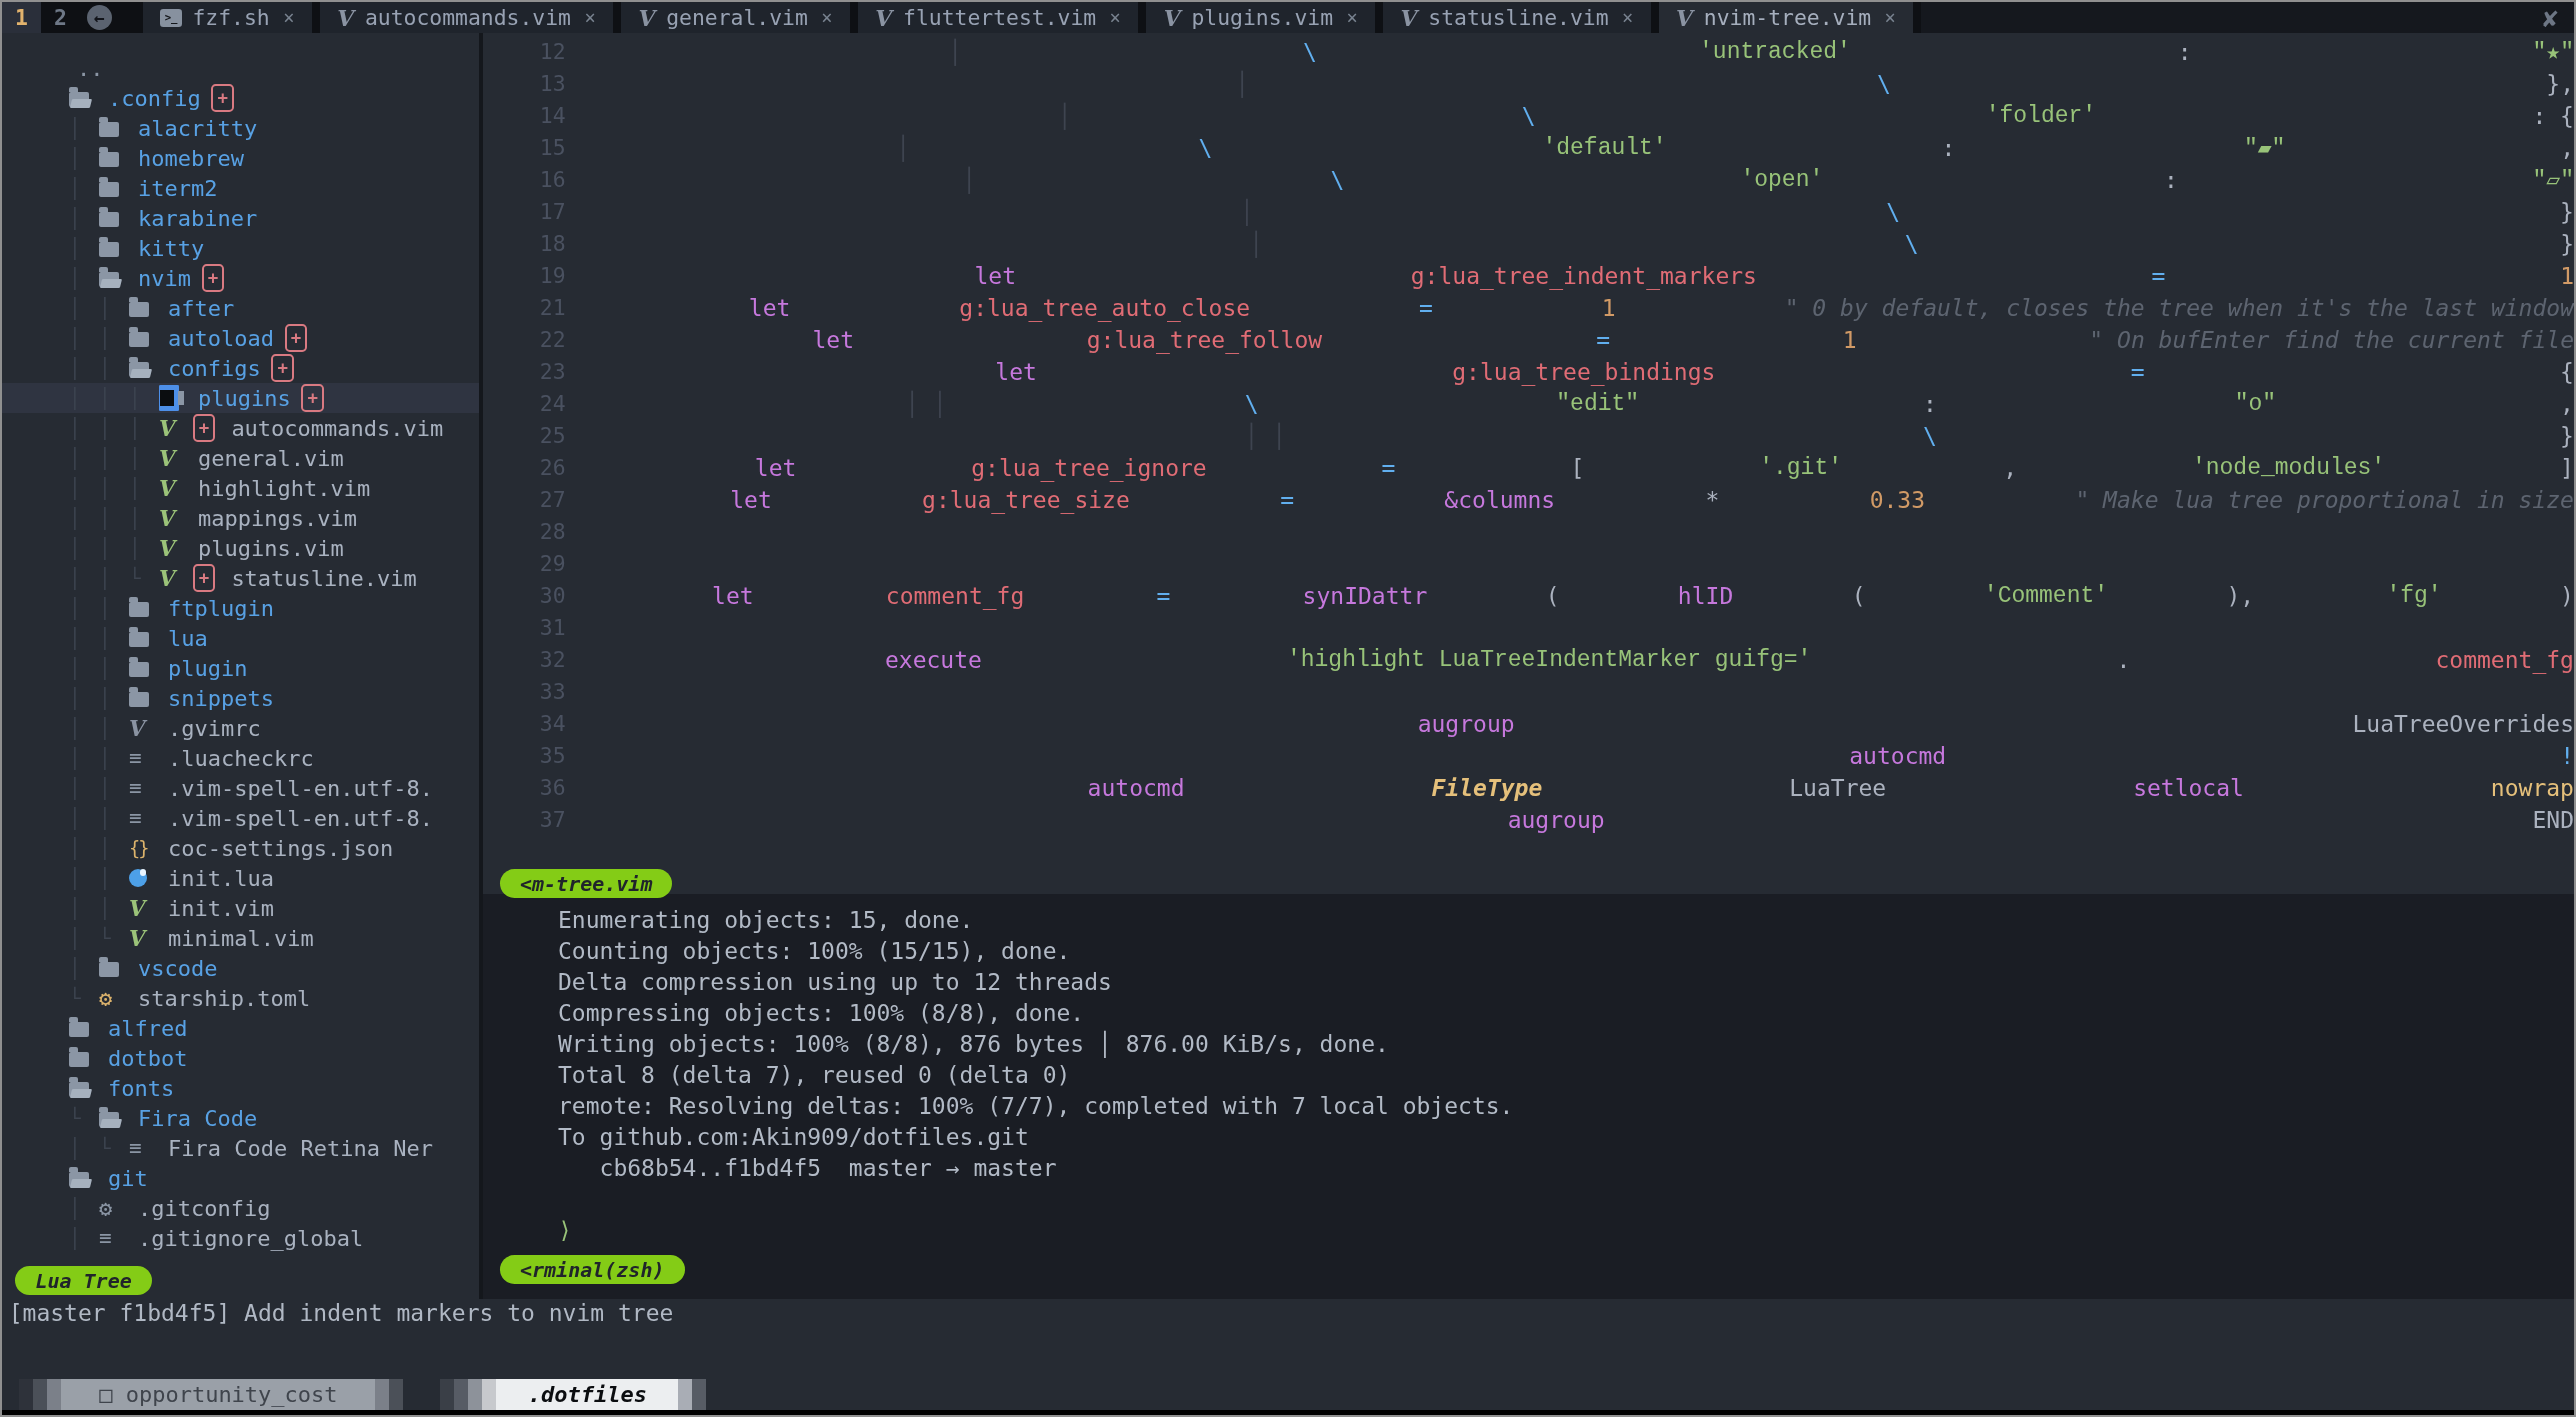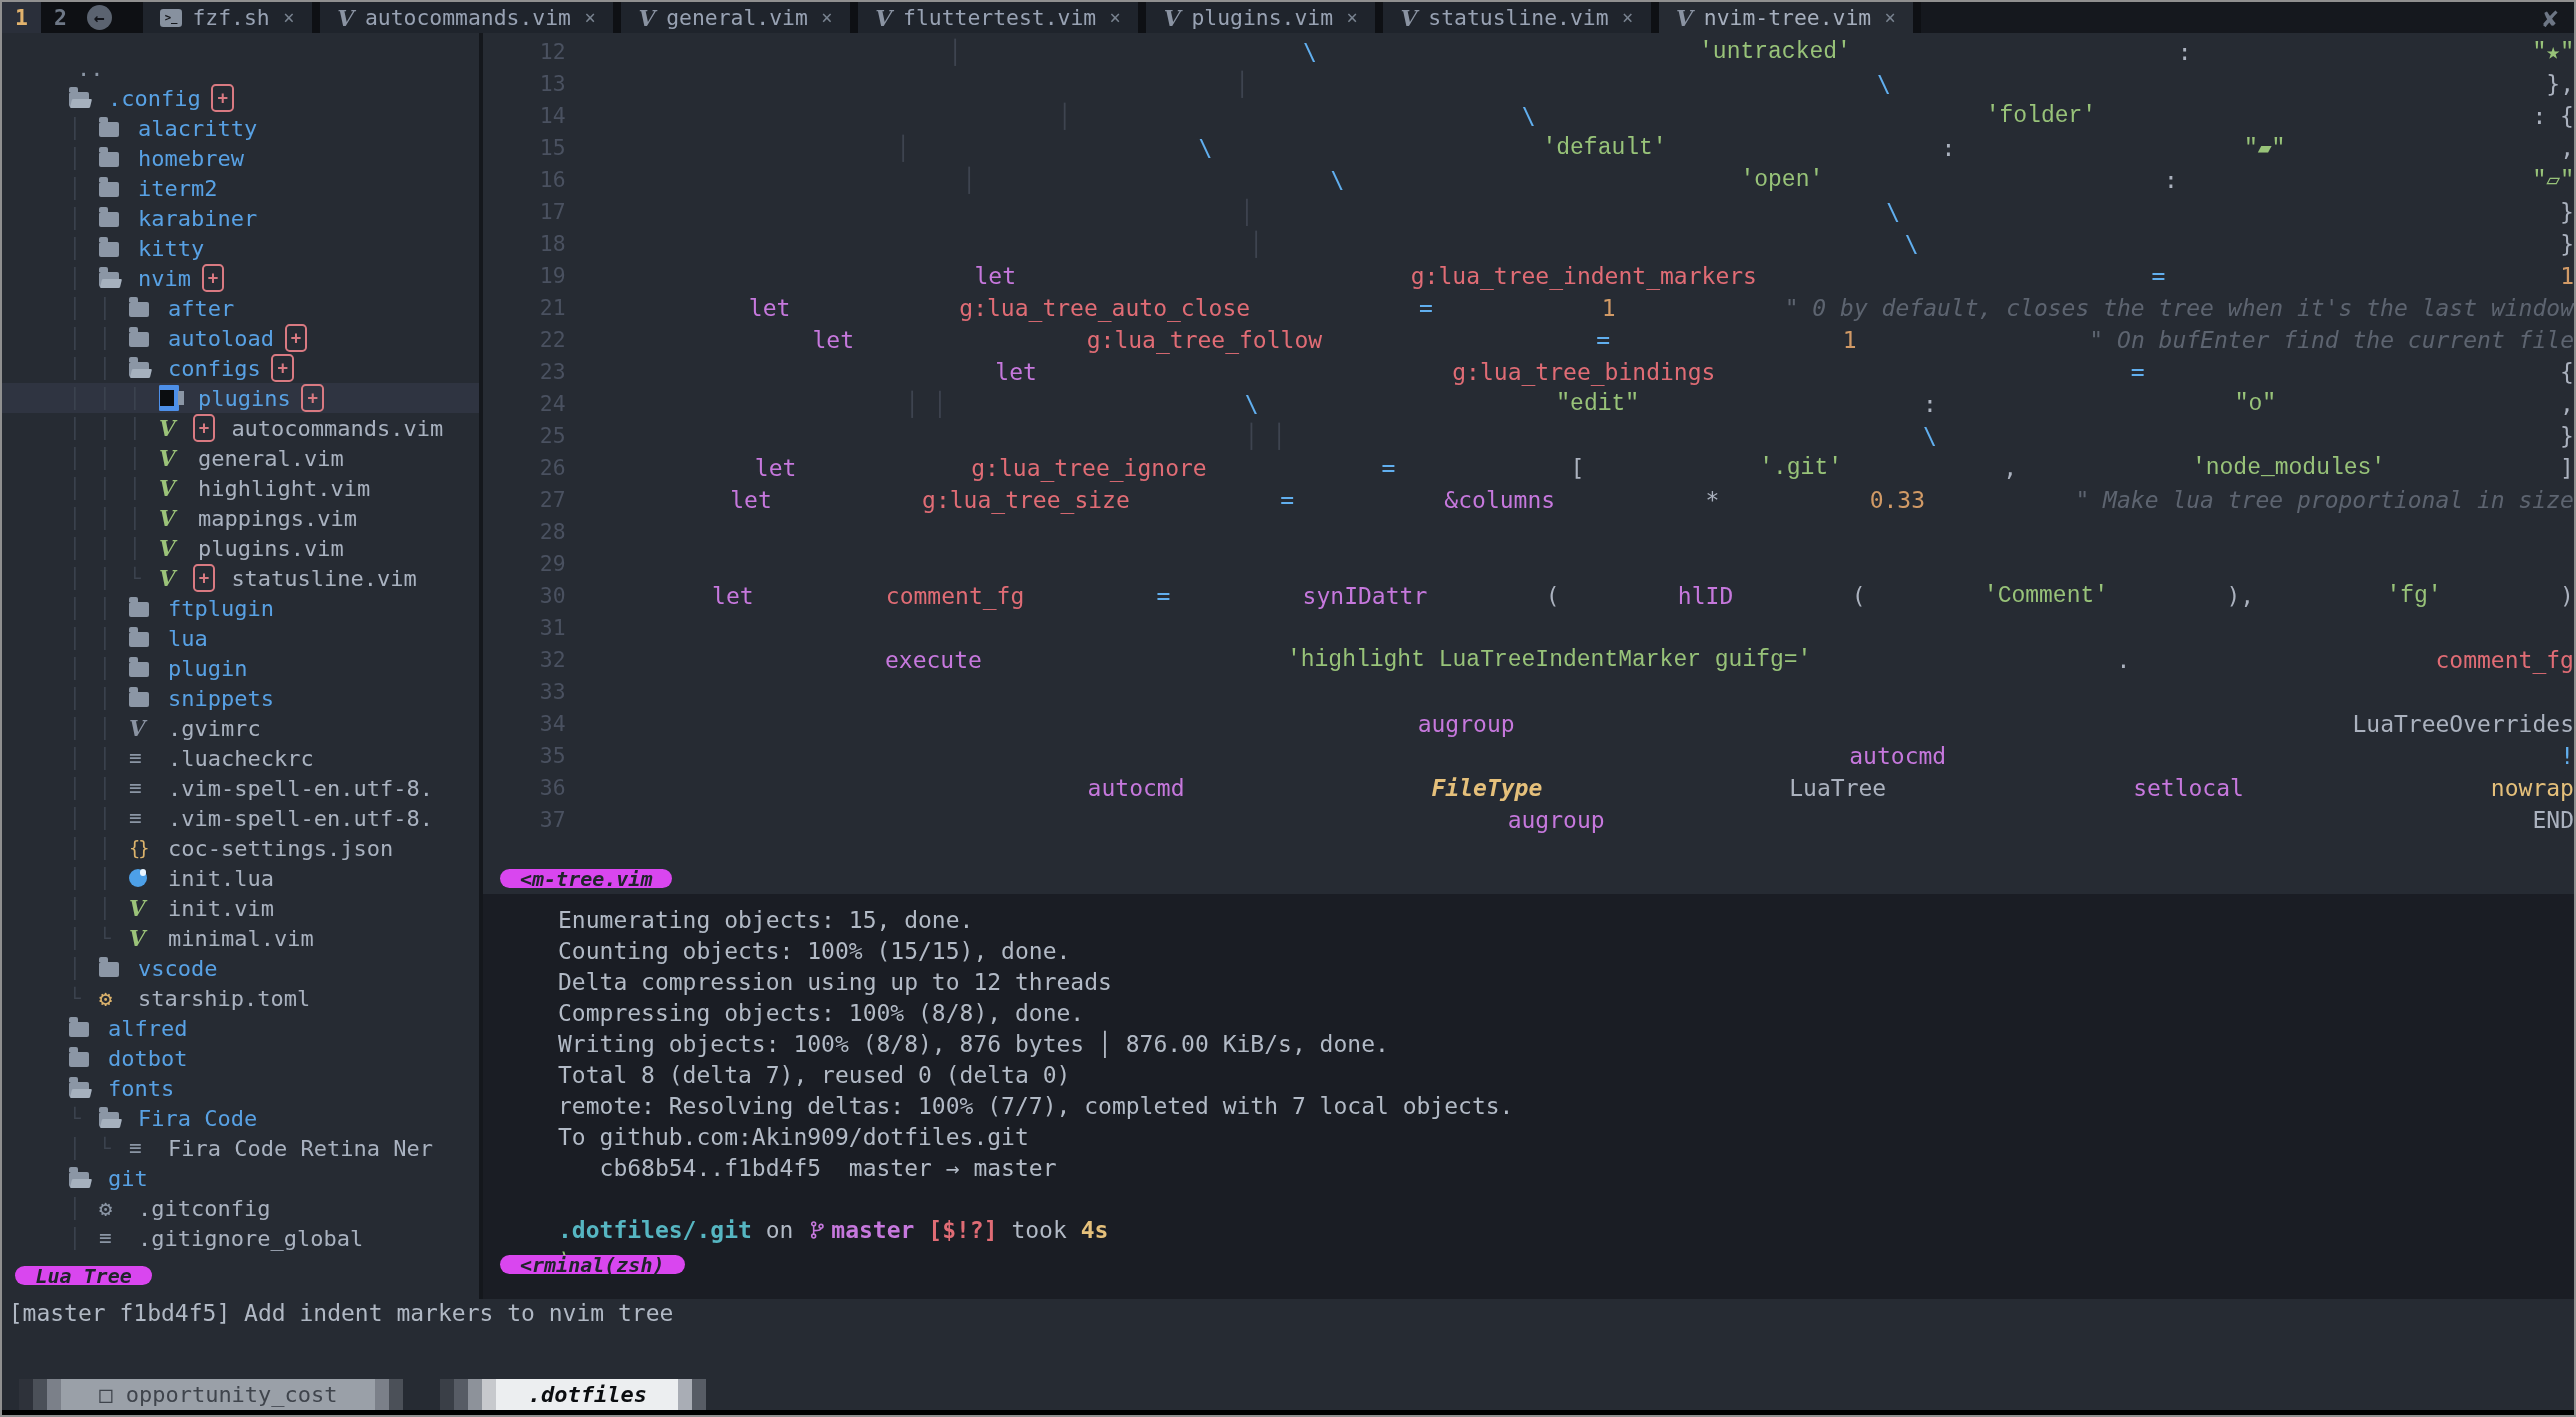--- a/index.html
+++ b/index.html
@@ -85,21 +85,21 @@
   .terminal{flex:1;background:#1a1d24;padding:10.7px 0 0 59px;overflow:hidden;}
   .tline{height:31px;display:flex;align-items:center;white-space:pre;font-size:23px;margin-left:16px;}
   .tk-t{color:#b2bac6;}
   .tk-cyan{color:#56b6c2;font-weight:bold;}
   .tk-magenta{color:#c678dd;font-weight:bold;}
   .tk-red{color:#e06c75;font-weight:bold;}
   .tk-yellow{color:#e5c07b;font-weight:bold;}
   .tk-green{color:#98c379;}
   .branchico{display:inline-flex;align-items:center;margin:0 6.7px 0 2.7px;}
   
-  .pill{position:absolute;height:19px;border-radius:15.4px;background:#d946ef;color:#20242b;
+  .pill{position:absolute;height:29px;border-radius:15.4px;background:#84cc16;color:#20242b;
     font-style:italic;font-weight:bold;font-size:20px;display:flex;align-items:center;
     padding:0 20px;white-space:pre;}
   .pill-tree{left:13.4px;top:1233px;}
   .pill-editor{left:498px;top:836px;}
   .pill-term{left:498px;top:1222px;}
   
   .msgline{height:28px;flex:none;display:flex;align-items:center;padding-left:6.7px;
     font-size:23px;color:#b0b8c4;white-space:pre;}
   .gap{height:52px;flex:none;}
   .tmux{height:31px;flex:none;display:flex;align-items:stretch;padding-left:17.4px;}
@@ -239,26 +239,20 @@
           <div class="tline"><span class="tk-t">Enumerating objects: 15, done.</span></div>
           <div class="tline"><span class="tk-t">Counting objects: 100% (15/15), done.</span></div>
           <div class="tline"><span class="tk-t">Delta compression using up to 12 threads</span></div>
           <div class="tline"><span class="tk-t">Compressing objects: 100% (8/8), done.</span></div>
           <div class="tline"><span class="tk-t">Writing objects: 100% (8/8), 876 bytes │ 876.00 KiB/s, done.</span></div>
           <div class="tline"><span class="tk-t">Total 8 (delta 7), reused 0 (delta 0)</span></div>
           <div class="tline"><span class="tk-t">remote: Resolving deltas: 100% (7/7), completed with 7 local objects.</span></div>
           <div class="tline"><span class="tk-t">To github.com:Akin909/dotfiles.git</span></div>
           <div class="tline"><span class="tk-t">   cb68b54..f1bd4f5  master → master</span></div>
           <div class="tline"></div>
-          <div class="tline"><span class="tk-cyan">.dotfiles/.git</span><span class="tk-t"> on </span><span class="branchico"><svg viewBox="0 0 24 32" width="14.7" height="20">
-                <circle cx="6" cy="6" r="3.2" fill="none" stroke="#c678dd" stroke-width="2.6"></circle>
-                <circle cx="18" cy="10" r="3.2" fill="none" stroke="#c678dd" stroke-width="2.6"></circle>
-                <circle cx="6" cy="26" r="3.2" fill="none" stroke="#c678dd" stroke-width="2.6"></circle>
-                <path d="M6 9v14 M6 17c8 0 12-2 12-4" fill="none" stroke="#c678dd" stroke-width="2.6"></path>
-              </svg></span><span class="tk-magenta">master</span><span class="tk-t"> </span><span class="tk-red">[$!?]</span><span class="tk-t"> took </span><span class="tk-yellow">4s</span></div>
           <div class="tline"><span class="tk-green">⟩</span></div>
         </div>
     </div>
     <div class="pill pill-tree">Lua Tree</div>
     <div class="pill pill-editor">&lt;m-tree.vim</div>
     <div class="pill pill-term">&lt;rminal(zsh)</div>
   </div>
 
   <div class="msgline">[master f1bd4f5] Add indent markers to nvim tree</div>
   <div class="gap"></div>

